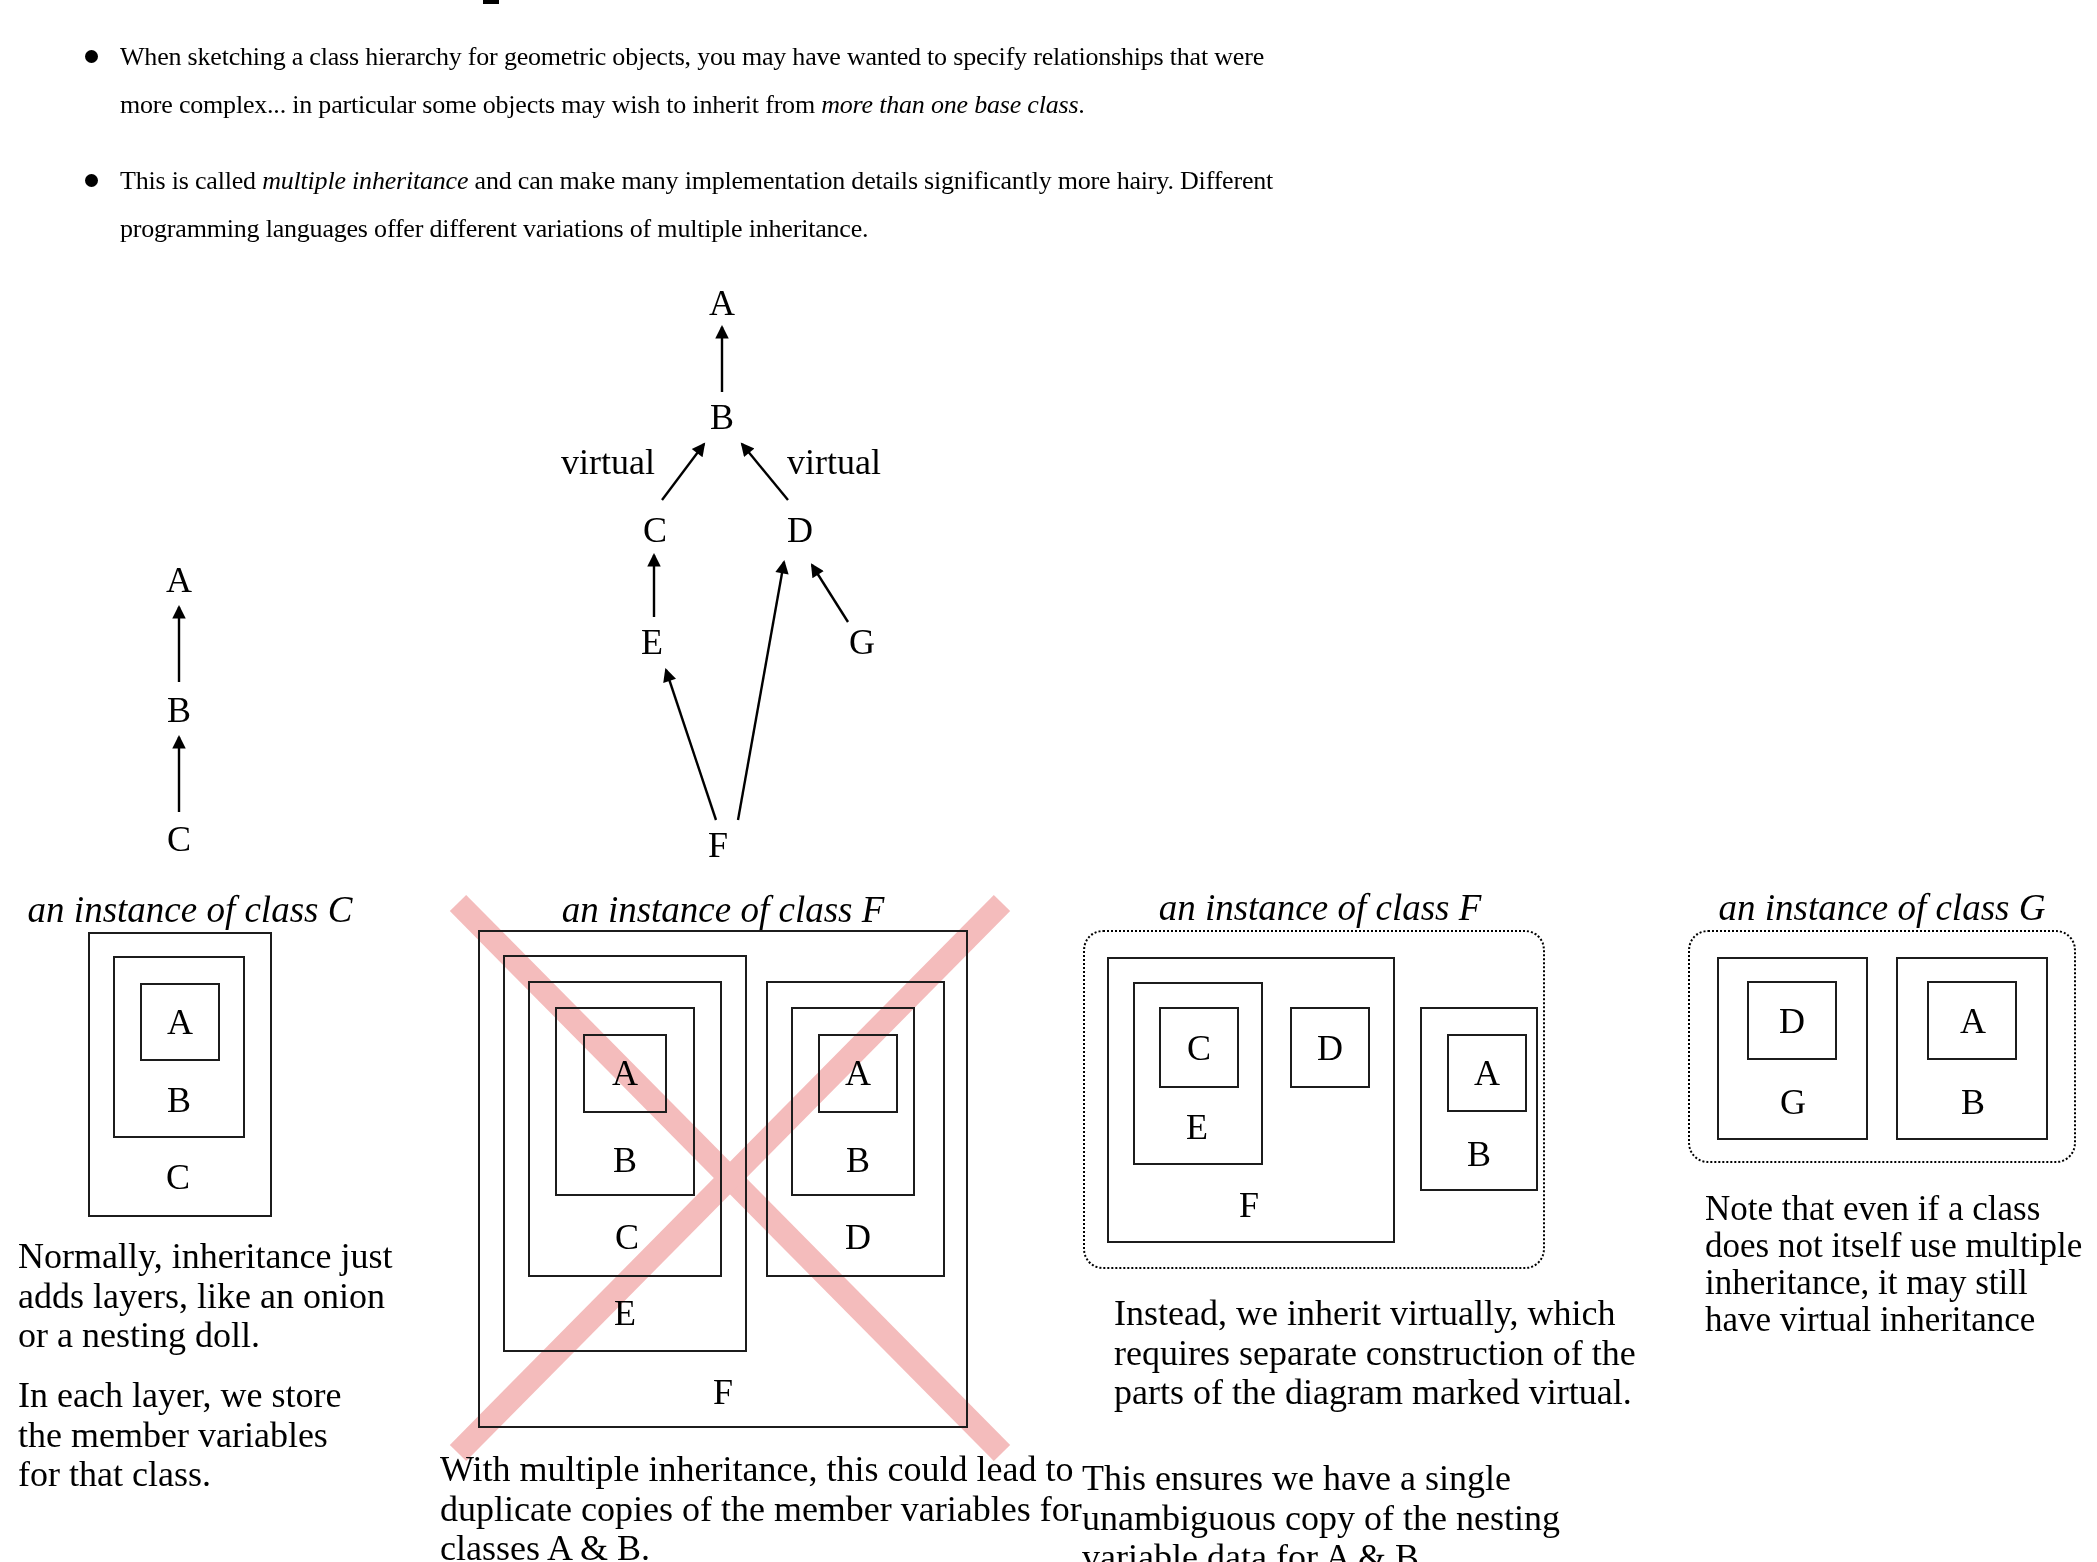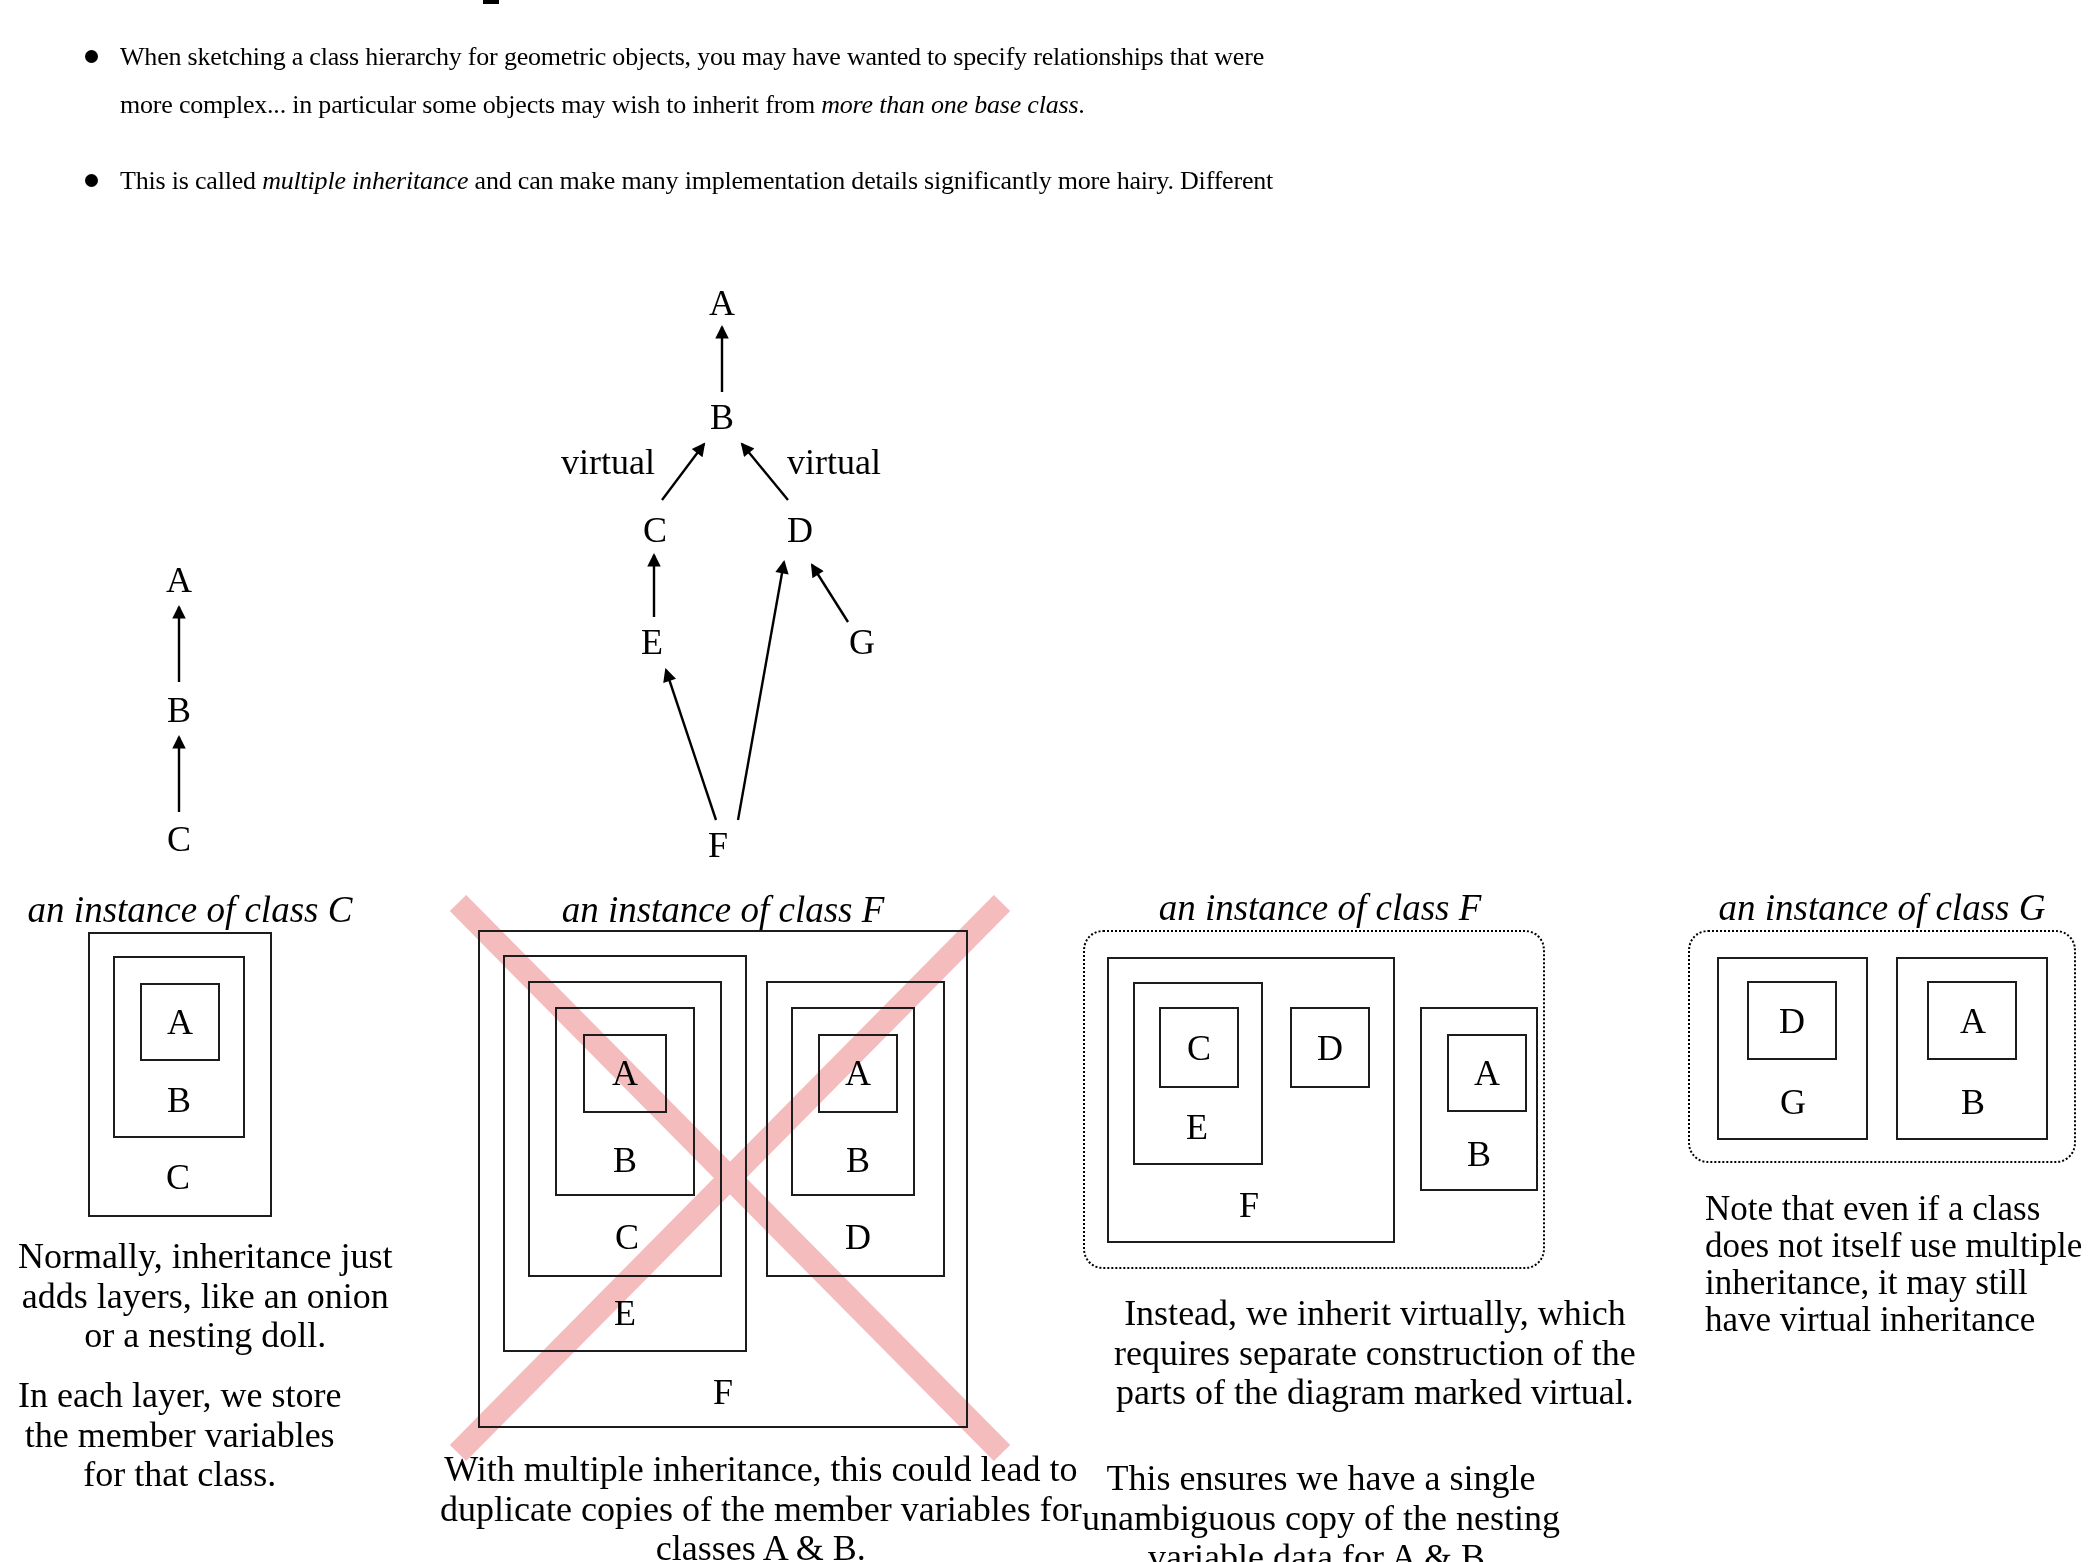--- a/index.html
+++ b/index.html
@@ -17,21 +17,21 @@
   .bullet-text{position:absolute;font-size:26px;line-height:48px;white-space:nowrap;letter-spacing:-0.2px;}
   .it{font-style:italic;}
   
   .box{position:absolute;border:2px solid #1c1c1c;background:transparent;box-sizing:border-box;}
   .dotted-box{position:absolute;border:2px dotted #000;border-radius:20px;background:transparent;box-sizing:border-box;}
   
   .lbl{position:absolute;font-size:36px;transform:translate(-50%,-50%);white-space:nowrap;}
   .node{position:absolute;font-size:36px;transform:translate(-50%,-50%);white-space:nowrap;}
   .diagram-title{position:absolute;font-size:37px;font-style:italic;transform:translateX(-50%);white-space:nowrap;}
   
-  .cap{position:absolute;font-size:36px;line-height:39.5px;white-space:nowrap;text-align:center;}
+  .cap{position:absolute;font-size:36px;line-height:39.5px;white-space:nowrap;}
   .cap-tight{position:absolute;font-size:35px;line-height:37px;white-space:nowrap;}
   svg{position:absolute;left:0;top:0;pointer-events:none;}
   #cross-layer{z-index:1;}
   .boxes{z-index:2;}
   #arrow-layer{z-index:3;}
   .texts{z-index:4;}
   .artifact{position:absolute;background:#000;}
 </style>
 </head>
 <body>
@@ -42,20 +42,21 @@
 
   <div class="texts abs" style="left:0;top:0;width:2097px;">
     <div class="bullet-dot" style="left:85px;top:50px;"></div>
     <div class="bullet-text" style="left:120px;top:33px;">
       <div><span>When sketching a class hierarchy for geometric objects, you may have wanted to specify relationships that were</span></div>
       <div><span>more complex... in particular some objects may wish to inherit from </span><span class="it">more than one base class</span><span>.</span></div>
     </div>
     <div class="bullet-dot" style="left:85px;top:174px;"></div>
     <div class="bullet-text" style="left:120px;top:157px;">
       <div><span>This is called </span><span class="it">multiple inheritance</span><span> and can make many implementation details significantly more hairy. Different</span></div>
+      <div><span>programming languages offer different variations of multiple inheritance.</span></div>
     </div>
   </div>
 
   <svg id="cross-layer" width="2097" height="1562" viewBox="0 0 2097 1562">
     <line x1="458" y1="903" x2="1002" y2="1453" stroke="#f4bcbc" stroke-width="23"></line>
     <line x1="1002" y1="903" x2="458" y2="1453" stroke="#f4bcbc" stroke-width="23"></line>
   </svg>
 
   <svg id="arrow-layer" width="2097" height="1562" viewBox="0 0 2097 1562">
     <defs>

